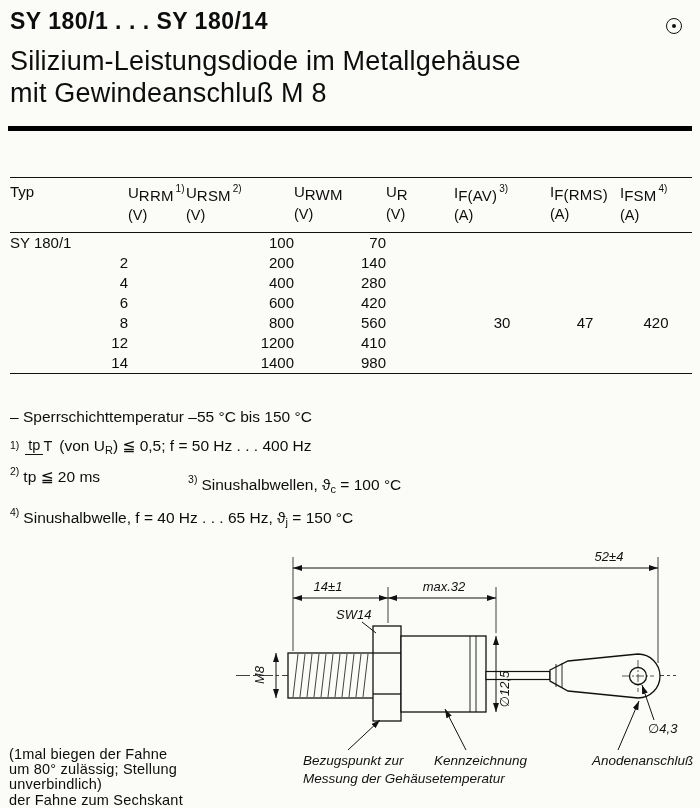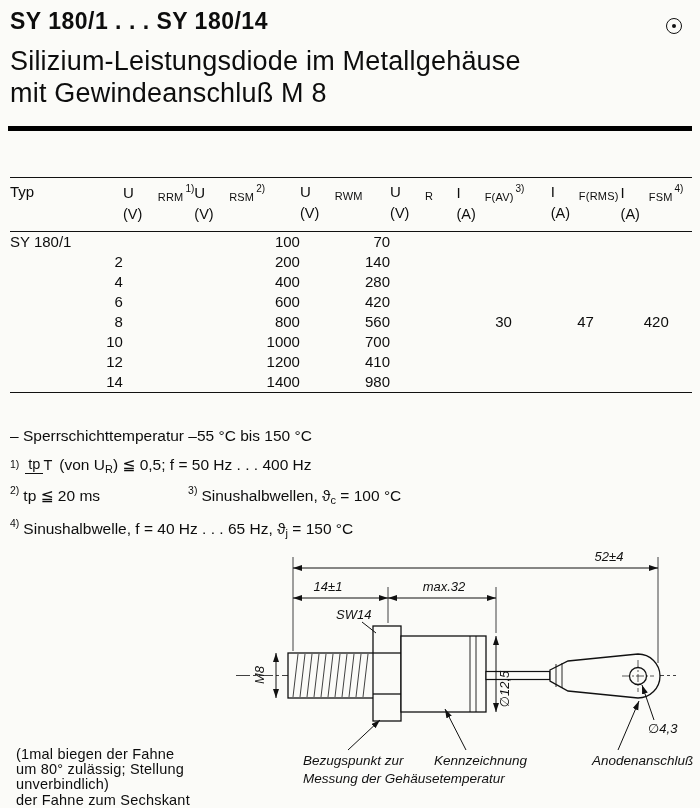--- a/index.html
+++ b/index.html
@@ -15,47 +15,47 @@
     border:1.7px solid #111;border-radius:50%;}
   .corner-icon::after{content:"";position:absolute;left:50%;top:50%;width:4px;height:4px;
     margin:-2px 0 0 -2px;background:#111;border-radius:50%;}
   .thick-rule{height:5px;background:#000;margin:16px 8px 0 8px;}
   
   table.specs{margin:46px 8px 0 10px;width:682px;border-collapse:collapse;
     font-size:15px;border-top:1.2px solid #111;border-bottom:1.2px solid #111;}
   table.specs thead tr{border-bottom:1.2px solid #111;}
   table.specs th{font-weight:400;text-align:left;vertical-align:top;padding:5px 0 9px 0;}
   table.specs th .unit{font-size:14.5px;margin-top:3px;}
-  table.specs sub{font-size:11px;vertical-align:-3px;letter-spacing:.2px;margin-left:24px;}
+  table.specs sub{font-size:15px;vertical-align:-3px;letter-spacing:.2px;}
   table.specs sup{font-size:10px;vertical-align:6px;margin-left:2px;}
   table.specs td{padding:0;line-height:20px;height:20px;}
   td.c-typ{text-align:right;padding-right:44px;}
   tr.first td.c-typ{text-align:left;padding-right:0;}
   td.c-v1{text-align:right;padding-right:56px;}
   td.c-v2{text-align:right;padding-right:6px;}
   td.c-ia,td.c-ir,td.c-is{text-align:center;}
   
   .notes{margin:34px 0 0 10px;font-size:15.5px;}
   .notes sup{font-size:10.5px;vertical-align:7px;margin-right:4px;}
   .notes sub{font-size:11px;vertical-align:-3px;}
   .note-line{margin-bottom:11px;}
   .note-flex{display:flex;align-items:center;margin-bottom:9px;}
   .note-flex sup{align-self:flex-start;margin-top:2px;}
   .frac{display:inline-flex;align-items:center;
     font-size:14.5px;line-height:1.05;margin:0 7px 0 2px;}
   .frac .num{border-bottom:1.3px solid #111;padding:0 3px 1px 3px;}
   .note-pair{display:flex;margin-bottom:11px;}
-  .note-pair .p2{margin-left:88px;}
+  .note-pair .p2{margin-left:88px;margin-top:8px;}
   
   .drawing{position:absolute;left:224px;top:543px;}
   .drawing text{font-size:13px;font-style:italic;fill:#111;
     font-family:"Liberation Sans","DejaVu Sans",sans-serif;}
   .drawing .cap{font-size:13.5px;}
   
-  .remark{position:absolute;left:16px;top:747px;width:215px;
+  .remark{position:absolute;left:9px;top:747px;width:215px;
     font-size:14.5px;line-height:1.05;letter-spacing:.2px;}
 </style>
 </head>
 <body>
 
 <h1 class="title">SY 180/1 . . . SY 180/14</h1>
 <div class="corner-icon"></div>
 <div class="subtitle">
   <div>Silizium-Leistungsdiode im Metallgehäuse</div>
   <div>mit Gewindeanschluß M 8</div>
@@ -144,29 +144,20 @@
         <td class="c-is"></td>
     </tr>
     <tr>
       <td class="c-typ">8</td>
       <td class="c-v1" colspan="2">800</td>
       <td class="c-v2">560</td>
       <td></td>
       <td class="c-ia">30</td>
       <td class="c-ir">47</td>
       <td class="c-is">420</td>
-    </tr>
-    <tr>
-      <td class="c-typ">10</td>
-      <td class="c-v1" colspan="2">1000</td>
-      <td class="c-v2">700</td>
-      <td></td>
-        <td class="c-ia"></td>
-        <td class="c-ir"></td>
-        <td class="c-is"></td>
     </tr>
     <tr>
       <td class="c-typ">12</td>
       <td class="c-v1" colspan="2">1200</td>
       <td class="c-v2">410</td>
       <td></td>
         <td class="c-ia"></td>
         <td class="c-ir"></td>
         <td class="c-is"></td>
     </tr>

